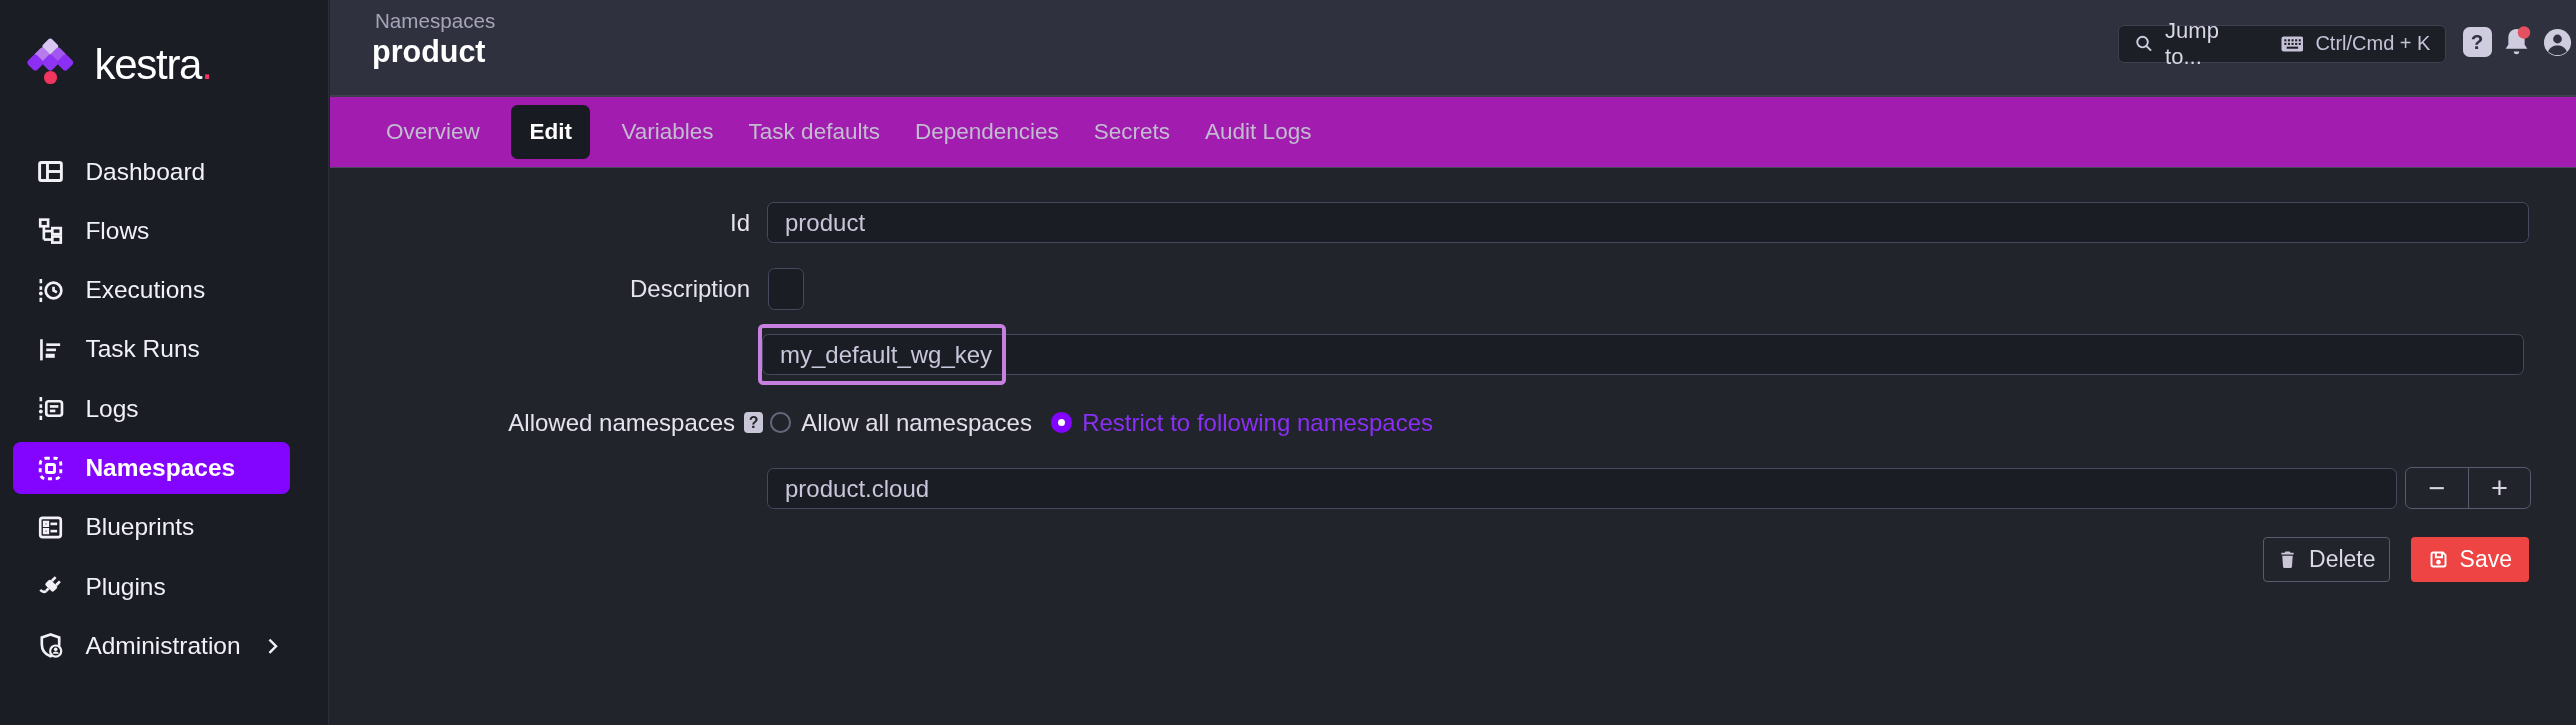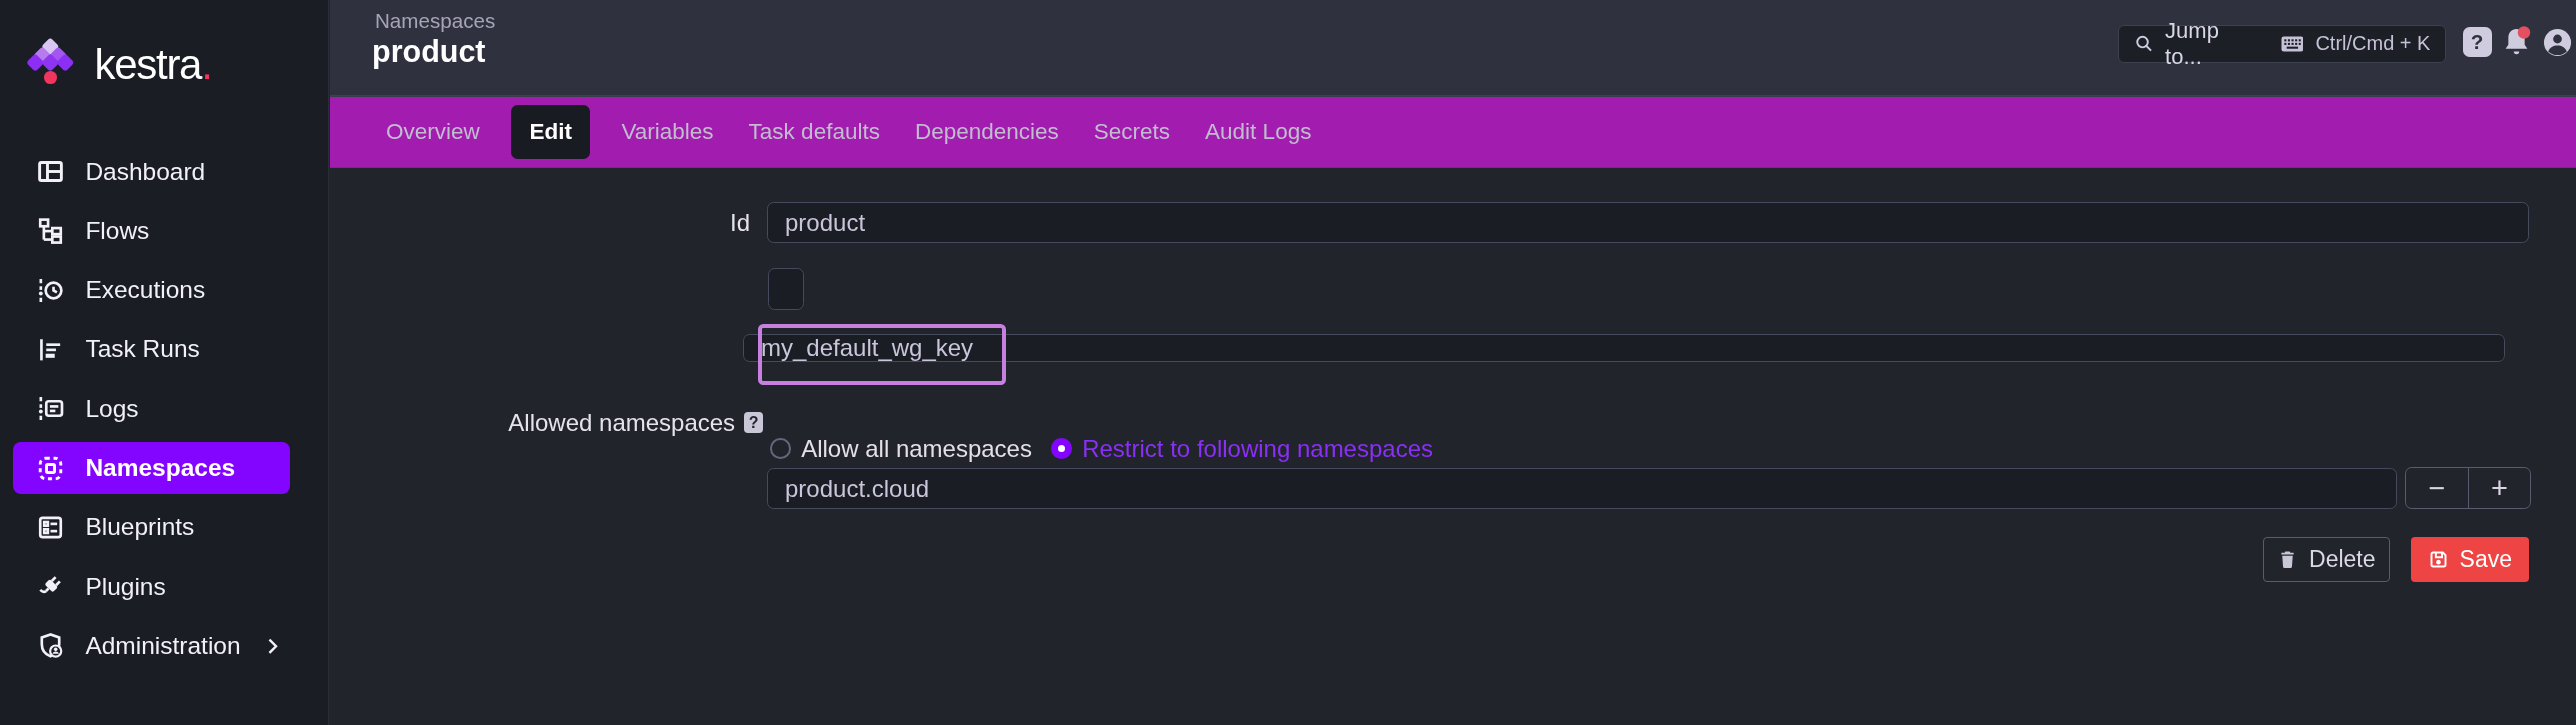--- a/index.html
+++ b/index.html
@@ -48,21 +48,21 @@
   
   .content{position:absolute;left:330px;right:0;top:169px;bottom:0;background:#22242c;}
   .flabel{position:absolute;width:420px;text-align:right;font-size:24px;color:#e6e3ef;line-height:29px;}
   .input{position:absolute;box-sizing:border-box;background:#1b1d24;border:1.3px solid #454a5c;border-radius:6.6px;
     color:#c9c5da;font-size:24px;font-family:"Liberation Sans",sans-serif;padding:0 0 0 17px;outline:none;}
   .annotation{position:absolute;border:4.6px solid #c77fe0;border-radius:5.3px;pointer-events:none;z-index:2;}
   .qbadge{display:inline-flex;align-items:center;justify-content:center;width:18.6px;height:20.6px;
     background:#c9c6d8;color:#22242c;border-radius:4px;font-size:16px;font-weight:700;}
   .lblrow{position:absolute;left:0;width:433px;display:flex;justify-content:flex-end;align-items:center;gap:9.3px;
     font-size:24px;color:#e6e3ef;}
-  .radio-opt{position:absolute;display:flex;align-items:center;gap:10.6px;cursor:pointer;margin-top:26px;}
+  .radio-opt{position:absolute;display:flex;align-items:center;gap:10.6px;cursor:pointer;}
   .radio{width:20.6px;height:20.6px;box-sizing:border-box;border-radius:50%;border:2px solid #63677a;background:transparent;}
   .radio.checked{border:none;background:#8405ff;position:relative;}
   .radio.checked::after{content:"";position:absolute;left:6.6px;top:6.6px;width:7.3px;height:7.3px;border-radius:50%;background:#ffffff;}
   .radio-lab{font-size:24px;color:#e3e0ec;}
   .radio-lab.purple{color:#8a2ff5;}
   .stepper{position:absolute;display:flex;border:1.3px solid #575c6e;border-radius:6.6px;box-sizing:border-box;overflow:hidden;}
   .stepper button{width:62px;height:40px;background:transparent;border:none;color:#d8d5e4;font-size:29px;line-height:1;cursor:pointer;
     font-family:"Liberation Sans",sans-serif;display:flex;align-items:center;justify-content:center;}
   .stepper button + button{border-left:1.3px solid #575c6e;}
   .btn{position:absolute;box-sizing:border-box;height:45px;border-radius:4px;display:flex;align-items:center;justify-content:center;
@@ -243,23 +243,24 @@
   <div class="tab">Dependencies</div>
   <div class="tab">Secrets</div>
   <div class="tab">Audit Logs</div>
 </nav>
 
 <main class="content">
 
   <div class="flabel" style="top:39px;">Id</div>
   <input class="input" style="left: 437px; top: 33px; width: 1762px; height: 41px;" readonly="" value="product">
 
+  <div class="flabel" style="top:105px;">Description</div>
   <input class="input" style="left: 438px; top: 99px; width: 36px; height: 42px; padding: 0px;" readonly="" value="">
 
-  <input class="input" style="left: 413px; top: 165px; width: 1762px; height: 28px;" readonly="" value="my_default_wg_key">
+  <input class="input" style="left: 432px; top: 165px; width: 1762px; height: 41px;" readonly="" value="my_default_wg_key">
   <div class="annotation" style="left:428px;top:155px;width:248px;height:61px;box-sizing:border-box;"></div>
 
   <div class="lblrow" style="top:239px;height:29px;">
     <span>Allowed namespaces</span>
     <span class="qbadge">?</span>
   </div>
   <div class="radio-opt" style="left:440px;top:239px;height:29px;">
     <span class="radio"></span>
     <span class="radio-lab">Allow all namespaces</span>
   </div>

